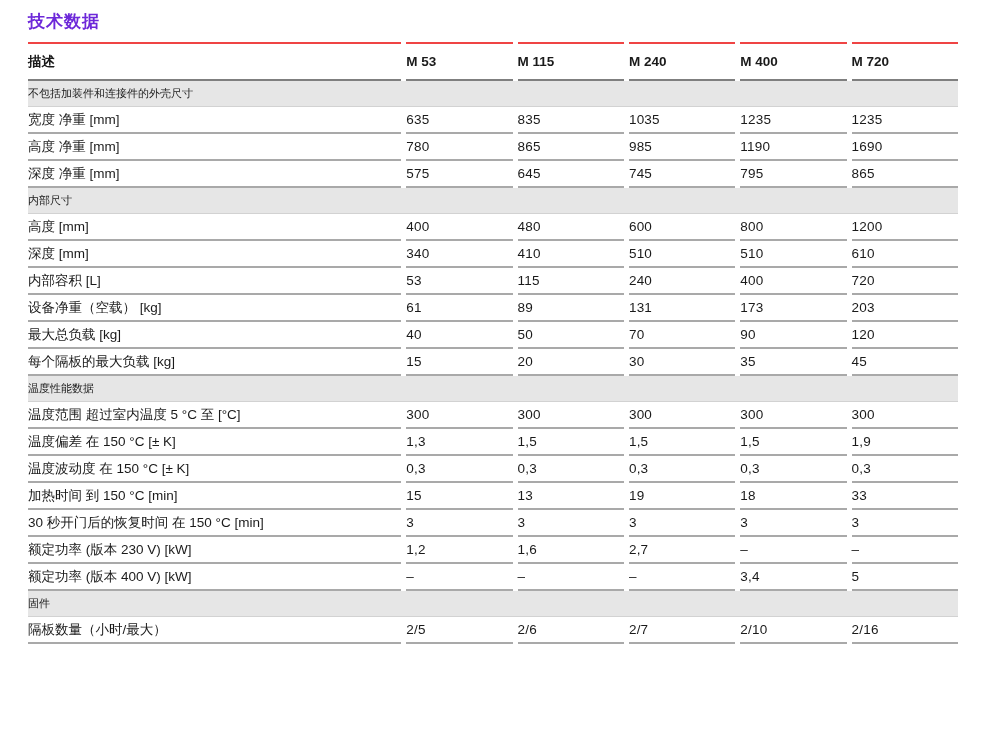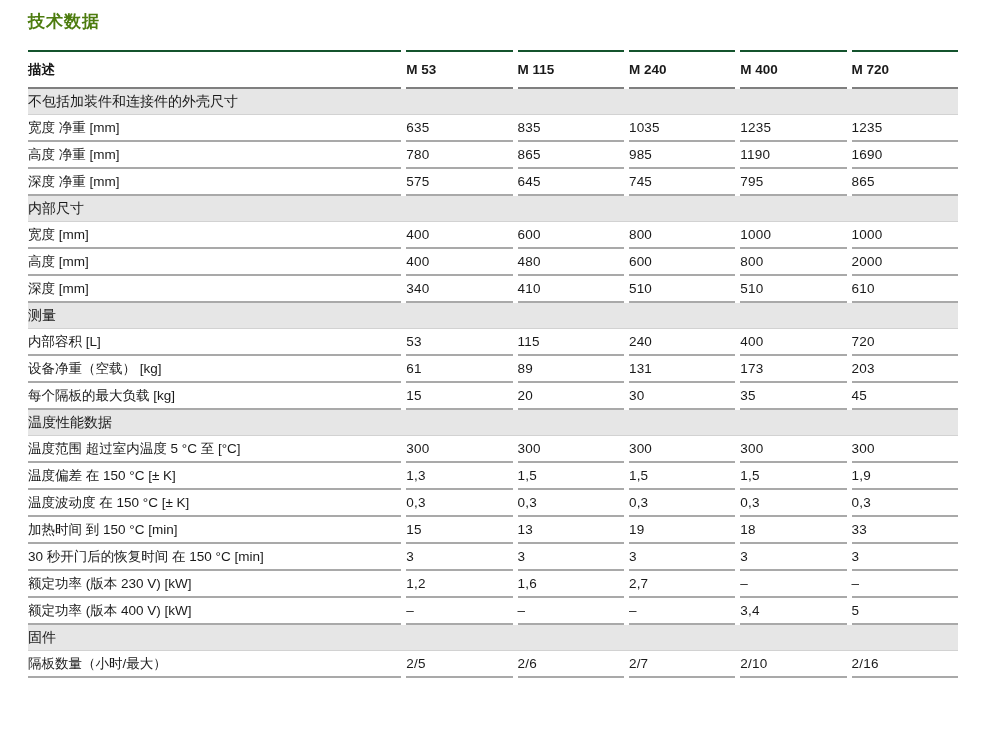--- a/index.html
+++ b/index.html
@@ -13,45 +13,45 @@
     height: 740px;
     background: #ffffff;
     padding: 10px 22px 0 23px;
     overflow: hidden;
   }
   .page-title {
     font-size: 17px;
     font-weight: bold;
     letter-spacing: 1px;
     padding-left: 5px;
-    margin-bottom: 17px;
-    color: #4d7c0f;
+    margin-bottom: 9px;
+    color: #6d28d9;
   }
   table.spec-table {
     border-collapse: separate;
     border-spacing: 5px 0;
     table-layout: fixed;
     width: 940px;
   }
   table.spec-table col.c-desc  { width: 372px; }
   table.spec-table col.c-model { width: 106px; }
   th {
     text-align: left;
     font-size: 13.5px;
     font-weight: bold;
     height: 39px;
     vertical-align: middle;
-    border-top: 2px solid #14532d;
+    border-top: 2px solid #ef4444;
     border-bottom: 2px solid #7f7f7f;
     padding: 0;
     white-space: nowrap;
   }
   tr.section-row td {
     background: #e6e6e6;
-    font-size: 14px;
+    font-size: 11px;
     height: 26px;
     vertical-align: middle;
     padding: 0 0 0 0;
     border-bottom: 1px solid #d2d2d2;
     white-space: nowrap;
   }
   tr.data-row td {
     font-size: 13.5px;
     height: 27px;
     vertical-align: middle;
@@ -111,63 +111,60 @@
           <td class="value-cell">575</td>
           <td class="value-cell">645</td>
           <td class="value-cell">745</td>
           <td class="value-cell">795</td>
           <td class="value-cell">865</td>
         </tr>
         <tr class="section-row">
           <td colspan="6">内部尺寸</td>
         </tr>
         <tr class="data-row">
-          <td class="label-cell">宽度 [mm]</td>
-          <td class="value-cell">400</td>
-          <td class="value-cell">600</td>
-          <td class="value-cell">800</td>
-          <td class="value-cell">1000</td>
-          <td class="value-cell">1000</td>
-        </tr>
-        <tr class="data-row">
           <td class="label-cell">高度 [mm]</td>
           <td class="value-cell">400</td>
           <td class="value-cell">480</td>
           <td class="value-cell">600</td>
           <td class="value-cell">800</td>
-          <td class="value-cell">2000</td>
+          <td class="value-cell">1200</td>
         </tr>
         <tr class="data-row">
           <td class="label-cell">深度 [mm]</td>
           <td class="value-cell">340</td>
           <td class="value-cell">410</td>
           <td class="value-cell">510</td>
           <td class="value-cell">510</td>
           <td class="value-cell">610</td>
         </tr>
-        <tr class="section-row">
-          <td colspan="6">测量</td>
-        </tr>
         <tr class="data-row">
           <td class="label-cell">内部容积 [L]</td>
           <td class="value-cell">53</td>
           <td class="value-cell">115</td>
           <td class="value-cell">240</td>
           <td class="value-cell">400</td>
           <td class="value-cell">720</td>
         </tr>
         <tr class="data-row">
           <td class="label-cell">设备净重（空载） [kg]</td>
           <td class="value-cell">61</td>
           <td class="value-cell">89</td>
           <td class="value-cell">131</td>
           <td class="value-cell">173</td>
           <td class="value-cell">203</td>
         </tr>
         <tr class="data-row">
+          <td class="label-cell">最大总负载 [kg]</td>
+          <td class="value-cell">40</td>
+          <td class="value-cell">50</td>
+          <td class="value-cell">70</td>
+          <td class="value-cell">90</td>
+          <td class="value-cell">120</td>
+        </tr>
+        <tr class="data-row">
           <td class="label-cell">每个隔板的最大负载 [kg]</td>
           <td class="value-cell">15</td>
           <td class="value-cell">20</td>
           <td class="value-cell">30</td>
           <td class="value-cell">35</td>
           <td class="value-cell">45</td>
         </tr>
         <tr class="section-row">
           <td colspan="6">温度性能数据</td>
         </tr>

